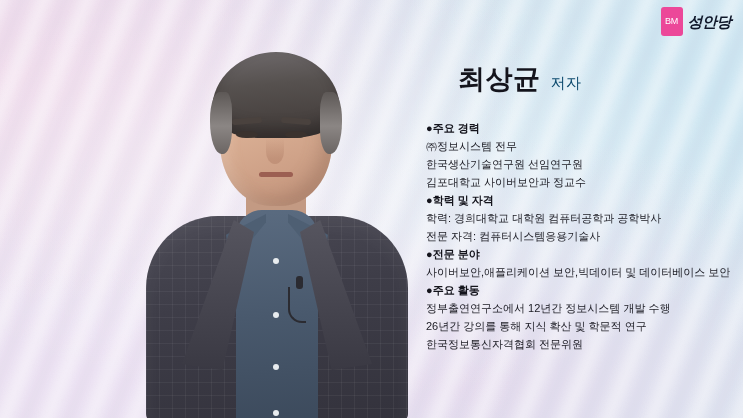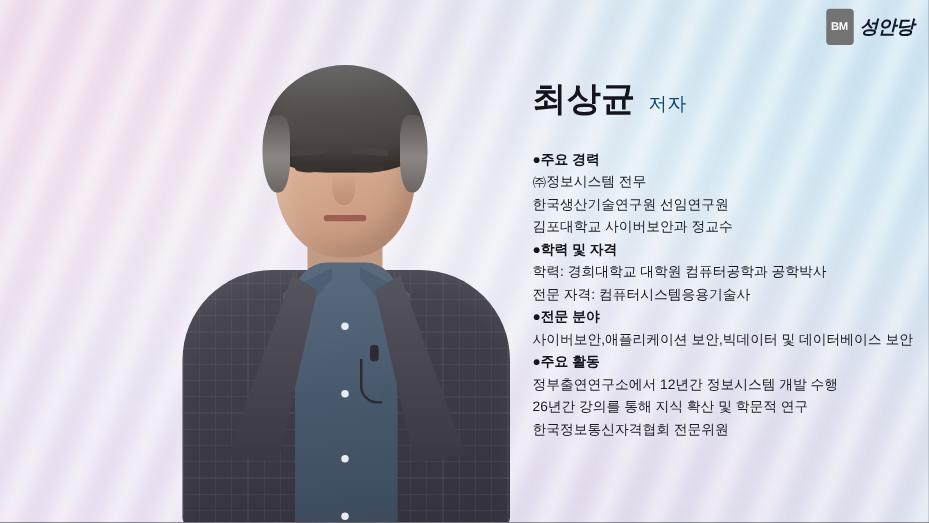--- a/index.html
+++ b/index.html
@@ -59,24 +59,24 @@
     align-items: center;
     gap: 5px;
   }
   .logo-badge {
     display: inline-flex;
     align-items: center;
     justify-content: center;
     width: 22px;
     height: 29px;
     border-radius: 3px;
-    background: #737373;
+    background: #ec4899;
     color: #ffffff;
     font-size: 9px;
-    font-weight: bold;
+    font-weight: normal;
     letter-spacing: -0.3px;
     line-height: 1;
   }
   .logo-word {
     color: #0f172a;
     font-size: 15px;
     font-weight: bold;
     letter-spacing: -0.5px;
     line-height: 1;
     font-style: italic;
@@ -252,20 +252,21 @@
     align-items: baseline;
     gap: 10px;
     margin-bottom: 26px;
   }
   .title-name {
     font-size: 27px;
     font-weight: bold;
     color: #14141c;
     letter-spacing: 0.5px;
     line-height: 1;
+    margin-left: 32px;
   }
   .title-role {
     font-size: 15px;
     font-weight: normal;
     color: #0c4a6e;
     letter-spacing: 0.5px;
     line-height: 1;
   }
   .sec-head {
     font-size: 11px;

